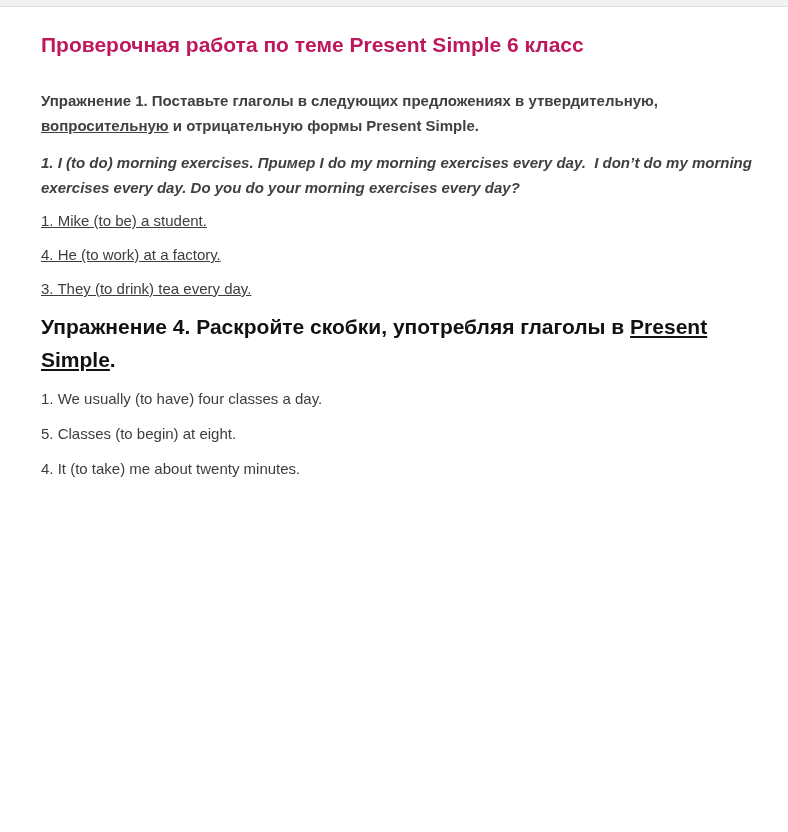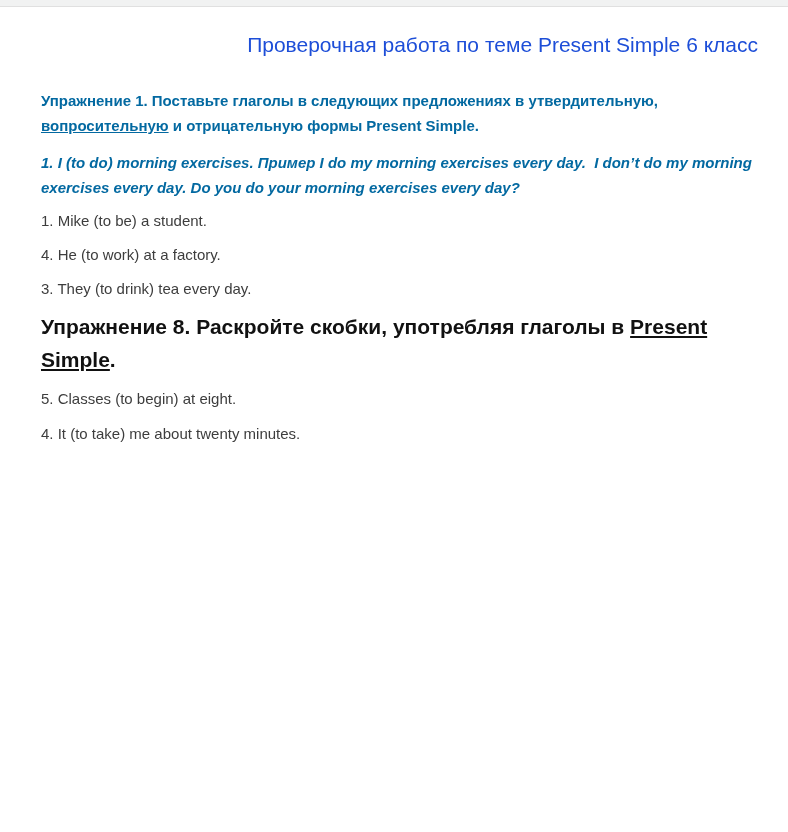--- a/index.html
+++ b/index.html
@@ -18,31 +18,31 @@
       height: 7px;
       background: #f1f2f2;
       border-bottom: 1px solid #e0e0e0;
     }
     .doc {
       padding: 26px 30px 0 41px;
       color: #1a1a1a;
     }
     .title {
       font-size: 21px;
-      font-weight: 400;
+      font-weight: 700;
       line-height: 24px;
-      text-align: right;
-      color: #1d4ed8;
+      text-align: left;
+      color: #be185d;
       margin: 0 0 31px 0;
     }
     .para-bold {
       font-size: 15px;
       font-weight: 700;
       line-height: 25px;
-      color: #0369a1;
+      color: #404040;
       max-width: 722px;
       margin: 0 0 12px 0;
     }
     .example {
       white-space: pre-wrap;
       margin-bottom: 8px;
       font-style: italic;
     }
     .u {
       text-decoration: underline;
@@ -55,21 +55,21 @@
     .list-ex1 {
       margin-left: 6px;
     }
     .list-ex1 li,
     .list-ex2 li {
       font-size: 15px;
       font-weight: 400;
       line-height: 25px;
       color: #3d3d3d;
     }
-    .list-ex1 li { margin-bottom: 9px; }
+    .list-ex1 li { margin-bottom: 9px; text-decoration: underline; }
     .list-ex2 li { margin-bottom: 10px; }
     .heading2 {
       font-size: 21px;
       font-weight: 700;
       line-height: 33px;
       color: #111111;
       max-width: 722px;
       margin: 0 0 10px 0;
     }
   </style>
@@ -85,20 +85,21 @@
   <p class="para-bold"><span>Упражнение 1. Поставьте глаголы в следующих предложениях в утвердительную, </span><span class="u">вопросительную</span><span> и отрицательную формы Present Simple.</span></p>
 
   <p class="para-bold example">1. I (to do) morning exercises. Пример I do my morning exercises every day.  I don’t do my morning exercises every day. Do you do your morning exercises every day?</p>
 
   <ul class="plain-list list-ex1">
     <li>1. Mike (to be) a student.</li>
     <li>4. He (to work) at a factory.</li>
     <li>3. They (to drink) tea every day.</li>
   </ul>
 
-  <h2 class="heading2"><span>Упражнение 8. Раскройте скобки, употребляя глаголы в </span><span class="u">Present Simple</span><span>.</span></h2>
+  <h2 class="heading2"><span>Упражнение 4. Раскройте скобки, употребляя глаголы в </span><span class="u">Present Simple</span><span>.</span></h2>
 
   <ul class="plain-list list-ex2">
+    <li>1. We usually (to have) four classes a day.</li>
     <li>5. Classes (to begin) at eight.</li>
     <li>4. It (to take) me about twenty minutes.</li>
   </ul>
 
 </div>
 
 </body></html>

